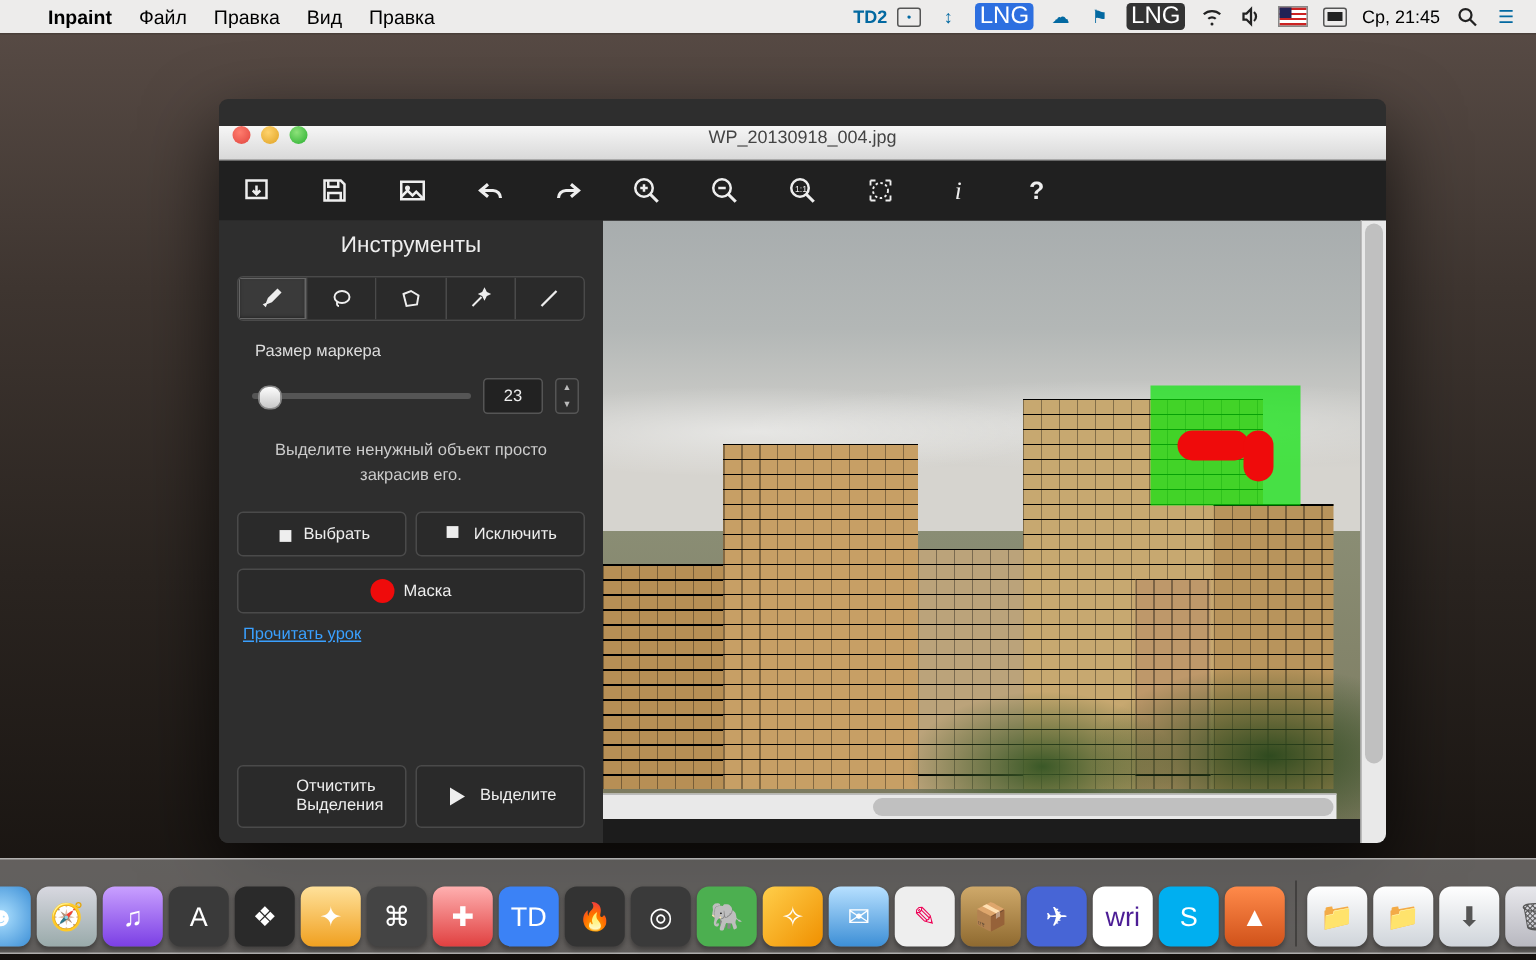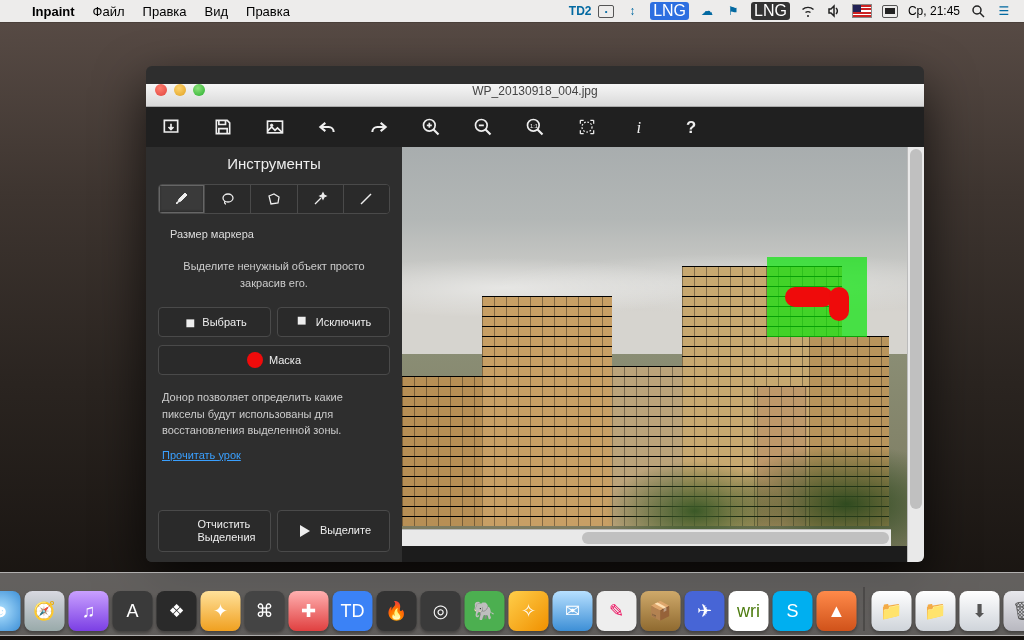--- a/index.html
+++ b/index.html
@@ -240,20 +240,30 @@
             </svg>
           </button>
         <button>
             <svg viewBox="0 0 16 16">
               <line x1="3" y1="13" x2="13" y2="3" stroke-width="1.5"></line>
             </svg>
           </button>
       </div>
 
       <div class="lbl">Размер маркера</div>
+      <div class="slider-row">
+        <div class="slider">
+            <div class="knob"></div>
+          </div>
+        <input class="numbox" value="23" style="">
+        <div class="stepper">
+            <div>▲</div>
+            <div>▼</div>
+          </div>
+      </div>
 
       <div class="hint">Выделите ненужный объект просто закрасив его.</div>
 
       <div class="btnrow">
         <div class="btn">
           <svg viewBox="0 0 16 16">
               <rect x="2" y="2" width="9" height="9" fill="none" stroke-width="1.5"></rect>
               <rect x="5" y="5" width="9" height="9" fill="#eee"></rect>
             </svg>
           <span>Выбрать</span>
@@ -266,21 +276,20 @@
           <span>Исключить</span>
         </div>
       </div>
       <div class="btnrow">
         <div class="btn">
           <span class="dot" style="background:#ef0b0b"></span>
           <span>Маска</span>
         </div>
       </div>
 
-      <div class="para">Донор позволяет определить какие пикселы будут использованы для восстановления выделенной зоны.</div>
       <a class="link">Прочитать урок</a>
 
       <div class="spacer"></div>
 
       <div class="bottomrow">
         <div class="bigbtn">
           <svg viewBox="0 0 16 16">
               <path d="M3 3l10 10M13 3L3 13" stroke-width="2.5"></path>
             </svg>
           <span><span>Отчистить</span><br><span>Выделения</span></span>
@@ -332,21 +341,21 @@
   <div class="dicon" style="background:linear-gradient(180deg,#ffb0b0,#e04040)">✚</div>
   <div class="dicon" style="background:#3b82f6">TD</div>
   <div class="dicon" style="background:#333">🔥</div>
   <div class="dicon" style="background:#3a3a3a">◎</div>
   <div class="dicon" style="background:#4caf50">🐘</div>
   <div class="dicon" style="background:linear-gradient(135deg,#ffce4a,#f09000)">✧</div>
   <div class="dicon" style="background:linear-gradient(180deg,#b7e0ff,#3d8fd6)">✉</div>
   <div class="dicon" style="background:#eee;color:#e05">✎</div>
   <div class="dicon" style="background:linear-gradient(180deg,#cfa96a,#8f6a30)">📦</div>
   <div class="dicon" style="background:#4765d6">✈</div>
-  <div class="dicon" style="background:#fff;color:#4d7c0f">wri</div>
+  <div class="dicon" style="background:#fff;color:#4c1d95">wri</div>
   <div class="dicon" style="background:#00aff0">S</div>
   <div class="dicon" style="background:linear-gradient(180deg,#ff8a4a,#d0521a)">▲</div>
   <div class="dsep"></div>
   <div class="dicon" style="background:linear-gradient(180deg,#fff,#cfd4da);color:#555">📁</div>
   <div class="dicon" style="background:linear-gradient(180deg,#fff,#cfd4da);color:#555">📁</div>
   <div class="dicon" style="background:linear-gradient(180deg,#fff,#cfd4da);color:#555">⬇</div>
   <div class="dicon" style="background:linear-gradient(180deg,#e8e8ec,#b8b8c0);color:#555">🗑</div>
 </div>
 
 </body></html>

